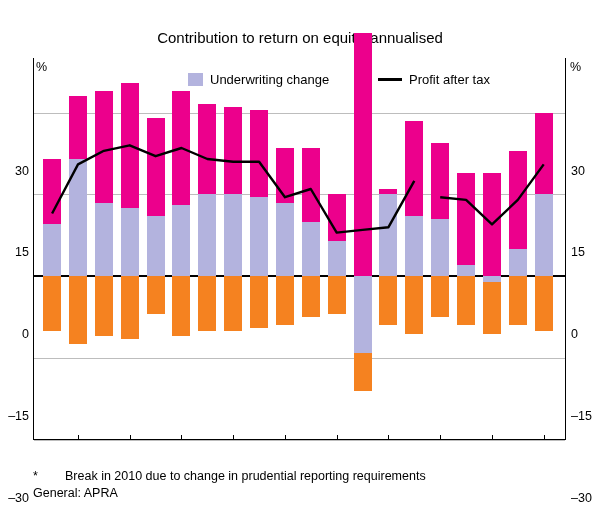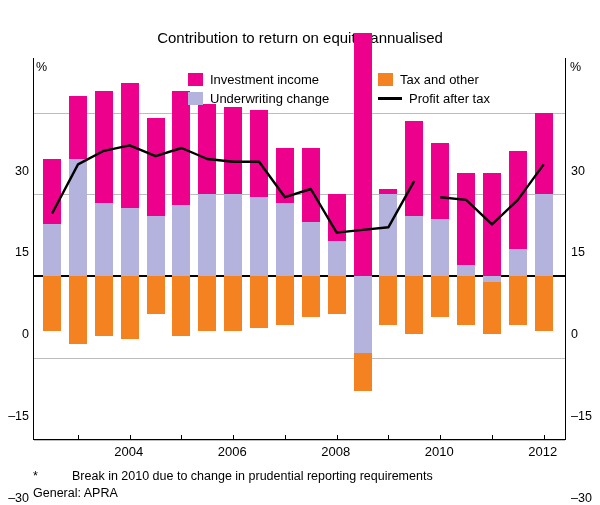--- a/index.html
+++ b/index.html
@@ -91,21 +91,21 @@
   .swatch.line {
     height:0; border-top:3px solid #000; width:24px; margin-right:7px;
   }
 
   
   #footnote {
     position:absolute; left:33px; top:468px; width:560px;
     font-size:12.5px; line-height:16px;
   }
   #footnote .star { position:absolute; left:0; top:0; }
-  #footnote .ftext { position:absolute; left:39px; top:0; }
+  #footnote .ftext { position:absolute; left:32px; top:0; }
   #footnote .src { position:absolute; left:0; top:17px; }
 
   svg.overlay { position:absolute; left:0; top:0; overflow:visible; }
 </style>
 </head>
 <body>
 
 <div id="wrap">
 
   <div id="subtitle">Contribution to return on equity, annualised</div>
@@ -246,39 +246,22 @@
       <div class="ylabel-r" style="top: 112.571px;">30</div>
       <div class="ylabel-l" style="top: 194.429px;">15</div>
       <div class="ylabel-r" style="top: 194.429px;">15</div>
       <div class="ylabel-l" style="top: 276.286px;">0</div>
       <div class="ylabel-r" style="top: 276.286px;">0</div>
       <div class="ylabel-l" style="top: 358.143px;">–15</div>
       <div class="ylabel-r" style="top: 358.143px;">–15</div>
       <div class="ylabel-l" style="top: 440px;">–30</div>
       <div class="ylabel-r" style="top: 440px;">–30</div>
     </div>
-  <div id="xlabels">
-      <div class="xlab" style="left: 128.733px; top: 0px;">2004</div>
-      <div class="xlab" style="left: 232.228px; top: 0px;">2006</div>
-      <div class="xlab" style="left: 335.723px; top: 0px;">2008</div>
-      <div class="xlab" style="left: 439.218px; top: 0px;">2010</div>
-      <div class="xlab" style="left: 542.714px; top: 0px;">2012</div>
-    </div>
 
   <div id="legend">
-    <div class="leg-row">
-      <div class="leg-item">
-        <span class="swatch pink"></span>
-        <span>Investment income</span>
-      </div>
-      <div class="leg-item second">
-        <span class="swatch orange"></span>
-        <span>Tax and other</span>
-      </div>
-    </div>
     <div class="leg-row">
       <div class="leg-item">
         <span class="swatch lav"></span>
         <span>Underwriting change</span>
       </div>
       <div class="leg-item second">
         <span class="swatch line"></span>
         <span>Profit after tax</span>
       </div>
     </div>

